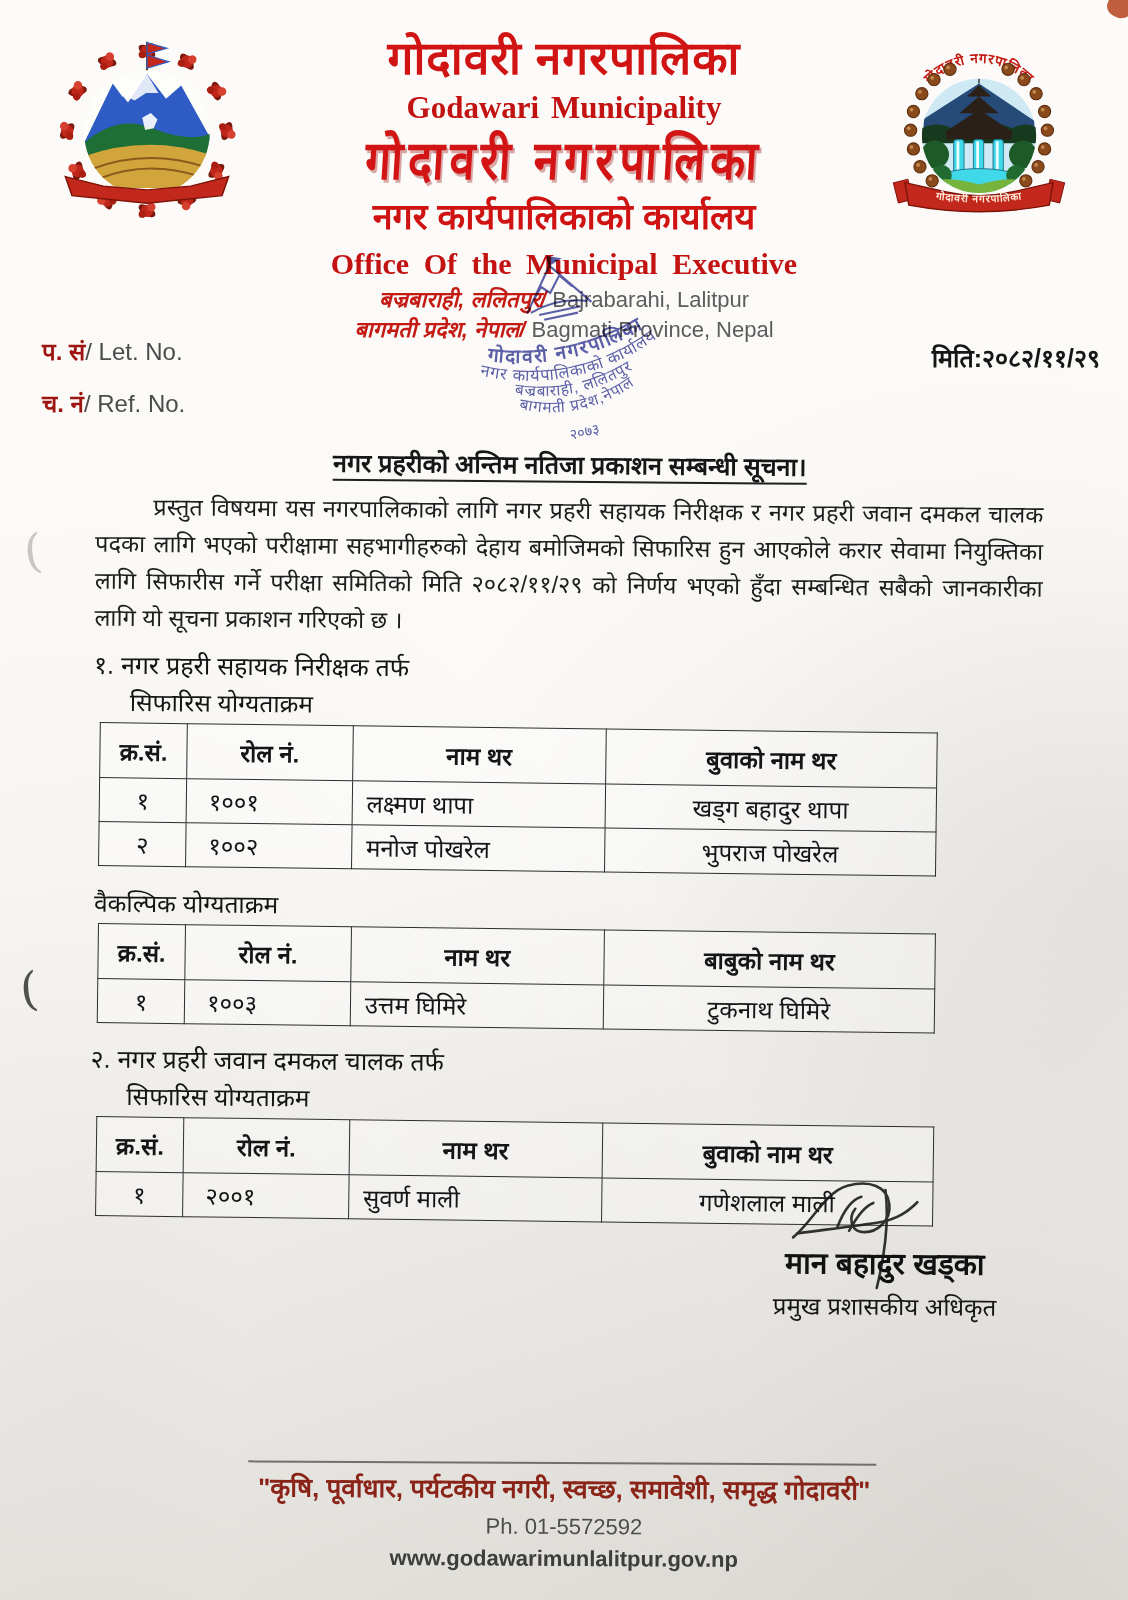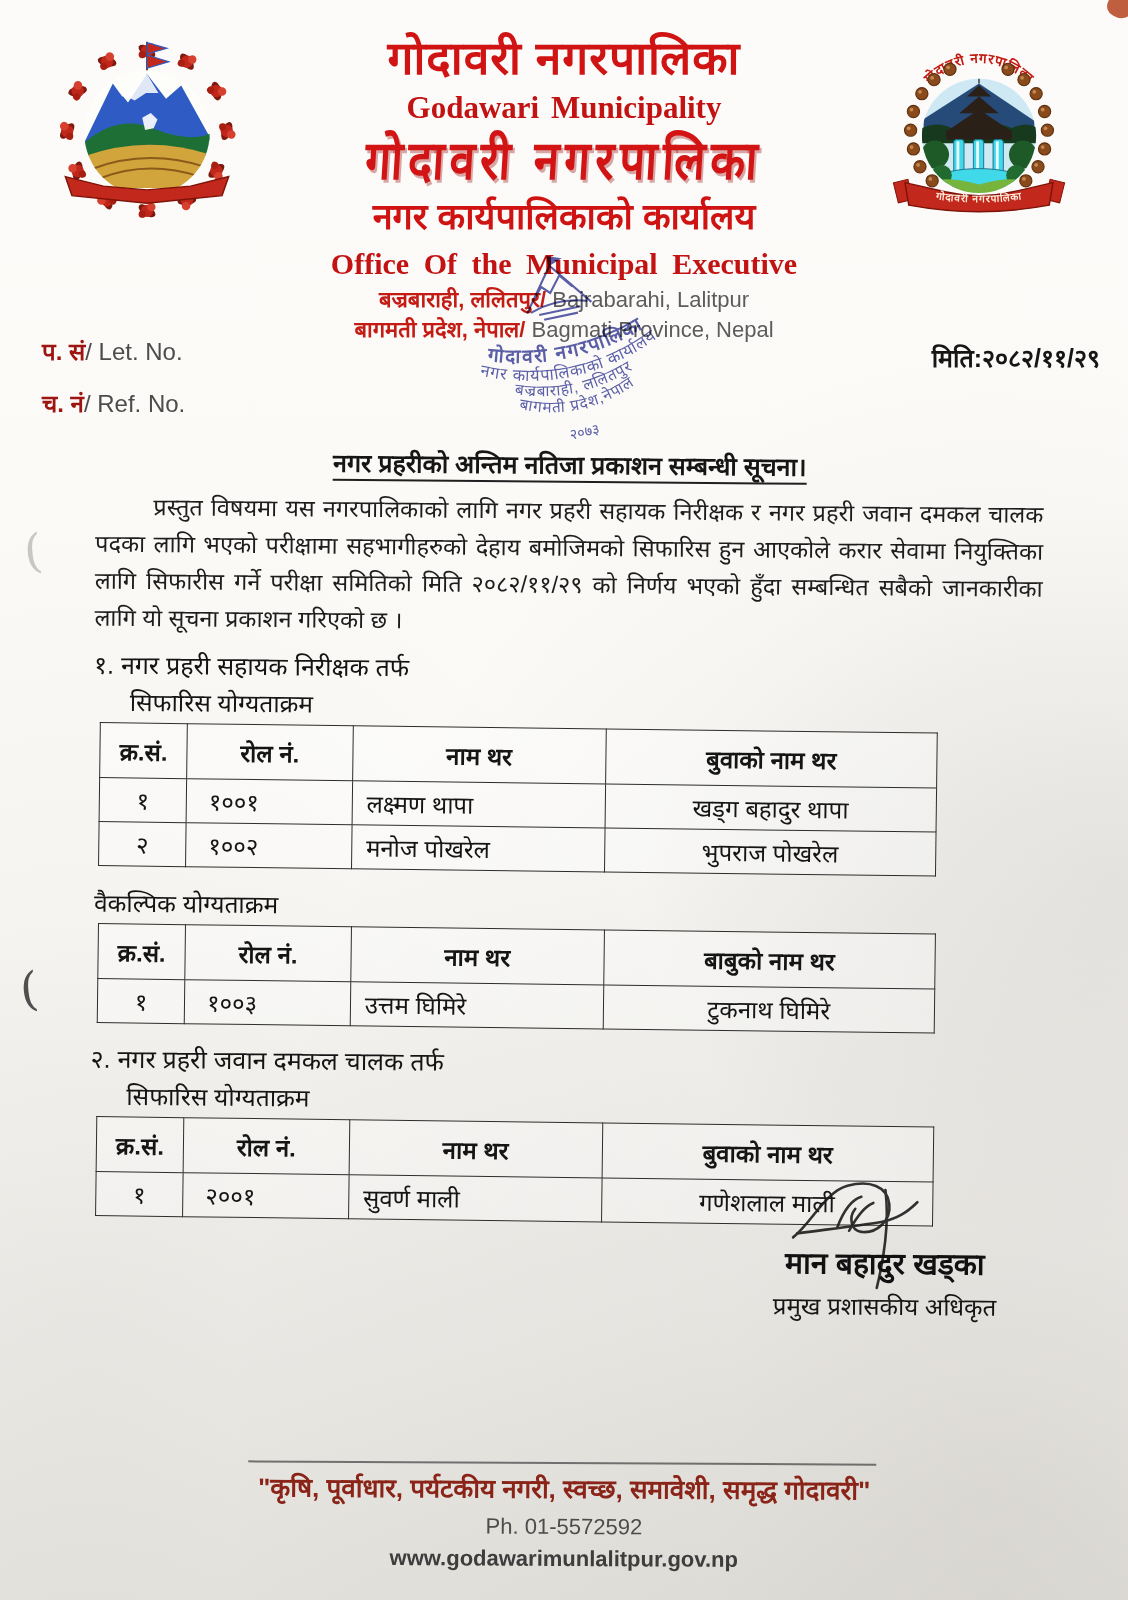--- a/index.html
+++ b/index.html
@@ -20,21 +20,21 @@
   #logo-right{left:890px;top:42px;width:178px;height:183px;}
   #head{position:absolute;left:170px;right:170px;top:30px;text-align:center;}
   .h-np1{font-size:46px;font-weight:bold;color:#d01414;line-height:56px;letter-spacing:1px;}
   .h-en1{font-size:31px;font-weight:bold;color:#c31212;line-height:44px;word-spacing:4px;}
   .h-script{font-size:44px;font-weight:bold;color:#d31414;line-height:62px;letter-spacing:5px;
             transform:scale(1.04,1.22) skewX(-4deg);transform-origin:center;
             text-shadow:2px 2px 0 rgba(150,10,10,.35);}
   .h-np2{font-size:36px;font-weight:bold;color:#cf1212;line-height:50px;}
   .h-en2{font-size:30px;font-weight:bold;color:#c31212;line-height:43px;word-spacing:7px;}
   .h-addr{font-size:22px;line-height:30px;}
-  .h-addr .r{color:#c41c15;font-weight:bold;}
+  .h-addr .r{color:#c41c15;font-weight:bold;font-style:italic;}
   .h-addr .g{color:#5c5c5c;}
   
   .meta-left{position:absolute;left:42px;font-size:24px;}
   .meta-left .r{color:#9e1410;font-weight:bold;}
   .meta-left .g{color:#4c4c4c;}
   #letno{top:334px;text-align:center;} #refno{top:374px;margin-top:12px;}
   .meta-right{position:absolute;right:28px;text-align:right;font-size:25px;color:#161616;}
   #date1{top:340px;font-weight:bold;} #date2{top:381px;}
   
   #stamp{position:absolute;left:448px;top:246px;width:240px;height:215px;

